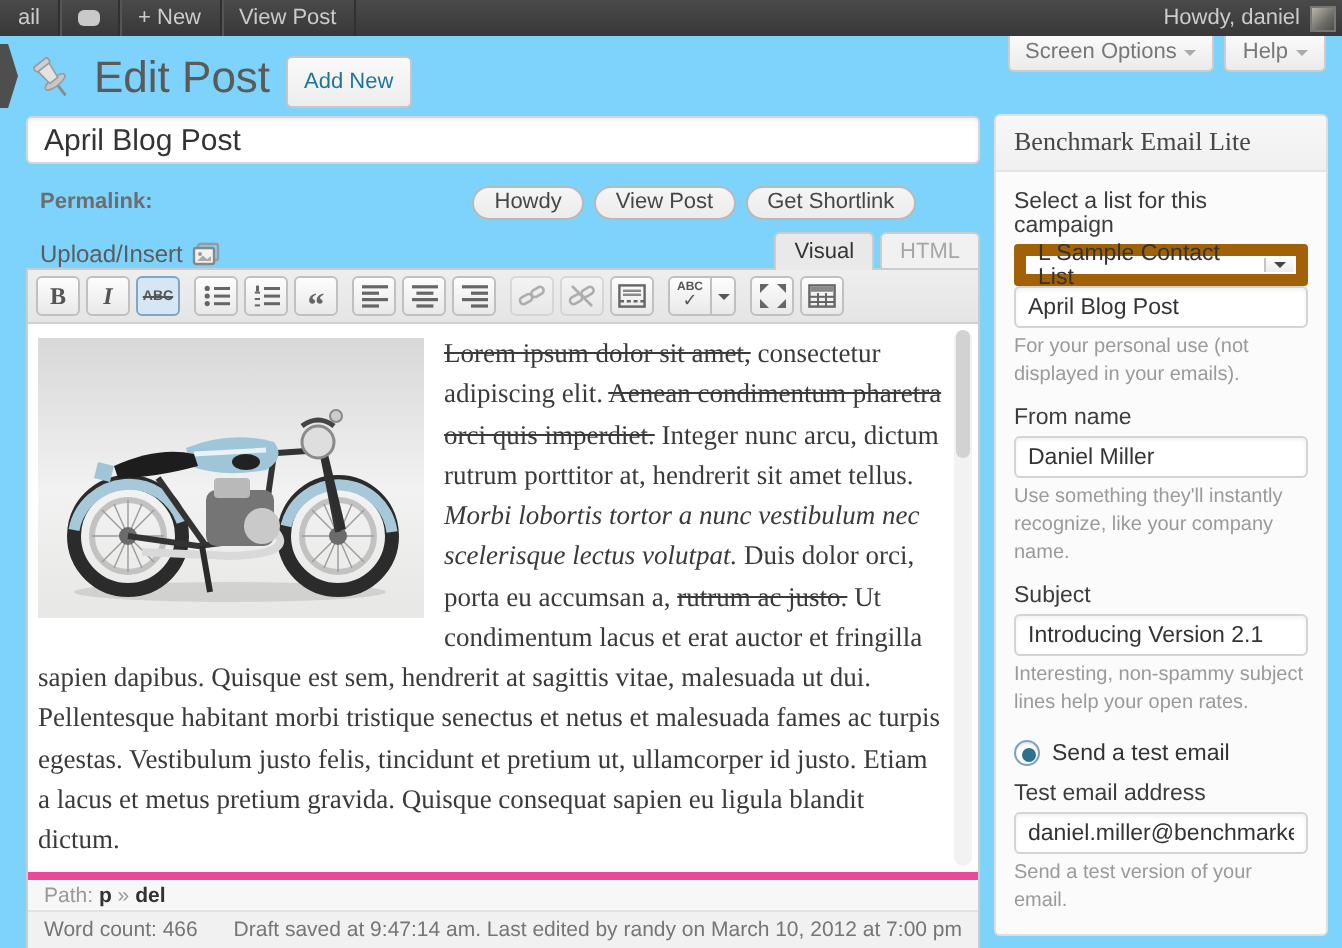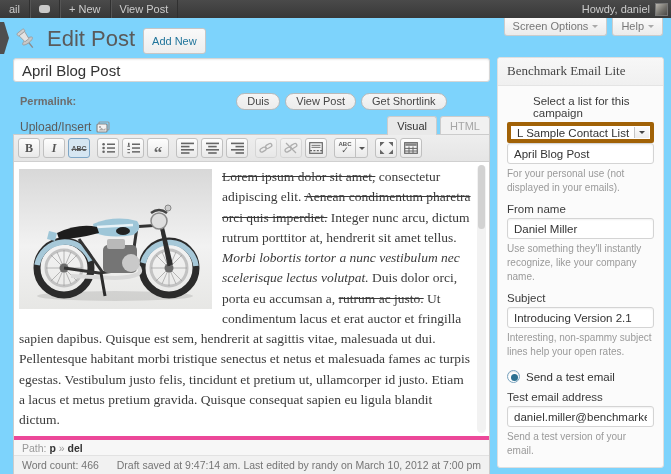--- a/index.html
+++ b/index.html
@@ -78,24 +78,24 @@
 
   .path-bar { clear:both; border-top:4px solid #ec4899; background:#f7f7f7; padding:2px 8px 1px; font-size:10.5px; color:#999; }
   .path-bar b { color:#333; }
   .status-bar { border-top:1px solid #e2e2e2; background:#f1f1f1; padding:3px 8px 4px; font-size:10.5px; color:#757575; display:flex; justify-content:space-between; }
 
   
   .panel { border:1px solid #dfdfdf; border-radius:3px; background:#fbfbfb; }
   .panel-head { font-family:"Liberation Serif",serif; font-size:13px; color:#464646; padding:5px 9px 6px; background:linear-gradient(#f7f7f7,#f0f0f0); border-bottom:1px solid #e4e4e4; border-radius:3px 3px 0 0; cursor:pointer; }
   .panel-body { padding:7px 9px 9px; }
   .f-label { font-size:11.5px; color:#3c3c3c; margin:8px 0 3px; }
-  .f-label:first-child { margin-top:2px;margin-left:26px; }
+  .f-label:first-child { margin-top:2px; }
   .f-input { width:100%; height:21px; border:1px solid #d4d4d4; border-radius:3px; padding:2px 6px; font-size:11.5px; color:#333; background:#fff; box-shadow:inset 0 1px 2px rgba(0,0,0,.06); font-family:"Liberation Sans",sans-serif; }
   .f-help { font-size:10px; color:#9a9a9a; margin-top:3px; line-height:1.4; }
-  .select { position:relative; height:21px; border:4px solid #a16207; border-radius:2px; background:#fff; font-size:11.5px; color:#333; display:flex; align-items:center; padding:0 20px 0 6px; cursor:pointer; }
+  .select { position:relative; height:21px; border:6px solid #a16207; border-radius:2px; background:#fff; font-size:11.5px; color:#333; display:flex; align-items:center; padding:0 20px 0 6px; cursor:pointer; }
   .select-arrow { position:absolute; right:1px; top:1px; bottom:1px; width:15px; border-left:1px solid #c5c5c5; background:linear-gradient(#fcfcfc,#ededed); display:flex; align-items:center; justify-content:center; }
   .select-arrow .caret { border-top-color:#444; }
   .radio-row { display:flex; align-items:center; gap:6px; margin:11px 0 2px; cursor:pointer; }
   .radio { width:13px; height:13px; border-radius:50%; border:1px solid #bbb; background:#fff; box-shadow:inset 0 1px 1px rgba(0,0,0,.1); position:relative; flex:0 0 auto; }
   .radio.checked { border-color:#79a3bf; }
   .radio.checked:after { content:""; position:absolute; left:3px; top:3px; width:7px; height:7px; border-radius:50%; background:#2d7191; }
   .radio-label { font-size:11.5px; color:#333; }
 
   .icon-svg { display:block; }
 </style>
@@ -155,21 +155,21 @@
         <button class="add-new">Add New</button>
       </div>
 
       
       <input class="title-input" value="April Blog Post" style="">
 
       
       <div class="permalink-row">
         <span class="permalink-label">Permalink:</span>
         <span class="pill-group">
-          <button class="pill-btn">Duis</button>
+          <button class="pill-btn">Howdy</button>
           <button class="pill-btn">View Post</button>
           <button class="pill-btn">Get Shortlink</button>
         </span>
       </div>
 
       
       <div class="upload-row">
         <span class="upload-label">
           <span>Upload/Insert</span>
           <span>

